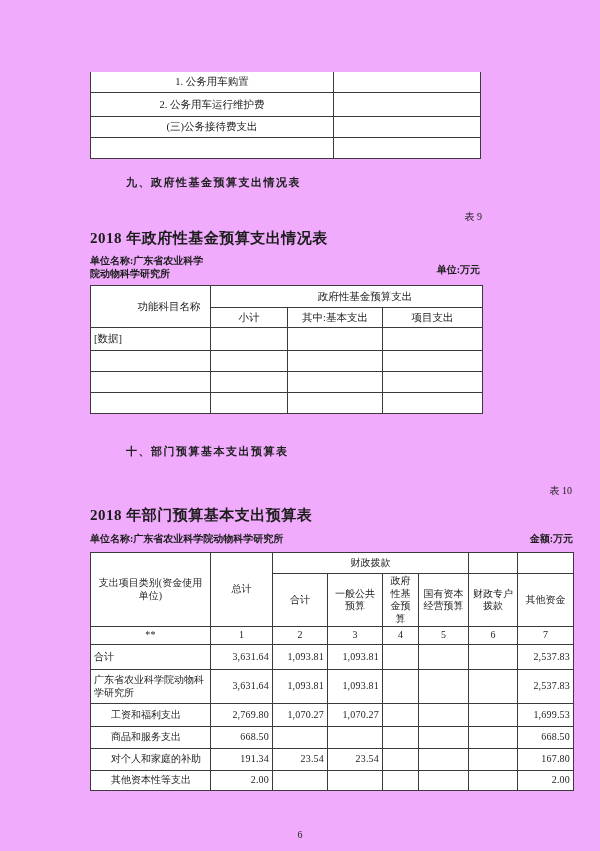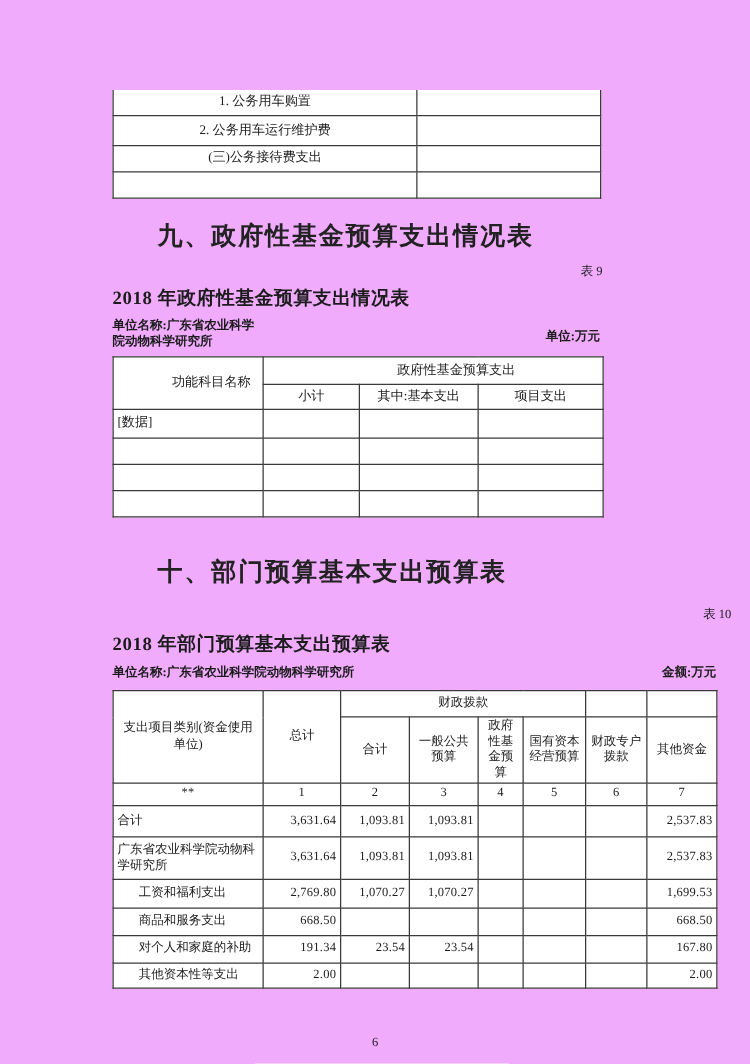--- a/index.html
+++ b/index.html
@@ -39,21 +39,21 @@
   .t10 .hr2 td{height:39px;line-height:1.25;}
   .t10 .hr3 td{height:15px;}
   .t10 .d1 td{height:22px;}
   .t10 .d2 td{height:31px;}
   .t10 .d3 td{height:20px;}
   .t10 .d4 td{height:19px;}
   .t10 .d5 td{height:19px;margin-left:32px;}
   .t10 .d6 td{height:17px;}
 
   .abs{position:absolute;}
-  .sechead{font-size:20px;font-weight:bold;letter-spacing:1.5px;color:#222;}
+  .sechead{font-size:11px;font-weight:bold;letter-spacing:1.5px;color:#222;}
   .tblno{font-size:10px;text-align:right;}
   .tbltitle{font-size:15px;font-weight:bold;text-align:left;letter-spacing:0.5px;}
   .unitline{font-size:10px;font-weight:bold;line-height:13px;}
   .footer{font-size:10px;text-align:center;width:600px;left:0;top:829px;color:#222;}
 </style>
 </head>
 <body>
 
 <div class="page">
 
@@ -129,21 +129,21 @@
     <tr class="dr">
       <td class="l"></td>
       <td class="r num"></td>
       <td class="r num"></td>
       <td class="r num"></td>
     </tr>
   </tbody>
     </table>
 
   <div class="abs sechead" style="left:126px;top:444px;">十、部门预算基本支出预算表</div>
-  <div class="abs tblno" style="left:102px;top:484px;width:483px;">表 10</div>
+  <div class="abs tblno" style="left:89px;top:484px;width:483px;">表 10</div>
   <div class="abs tbltitle" style="left:90px;top:506px;width:483px;">2018 年部门预算基本支出预算表</div>
   <div class="abs unitline" style="left:90px;top:532px;width:483px;display:flex;justify-content:space-between;">
     <span>单位名称:广东省农业科学院动物科学研究所</span>
     <span>金额:万元</span>
   </div>
 
   <table class="t10">
     <colgroup>
       <col style="width:120px">
         <col style="width:62px">

